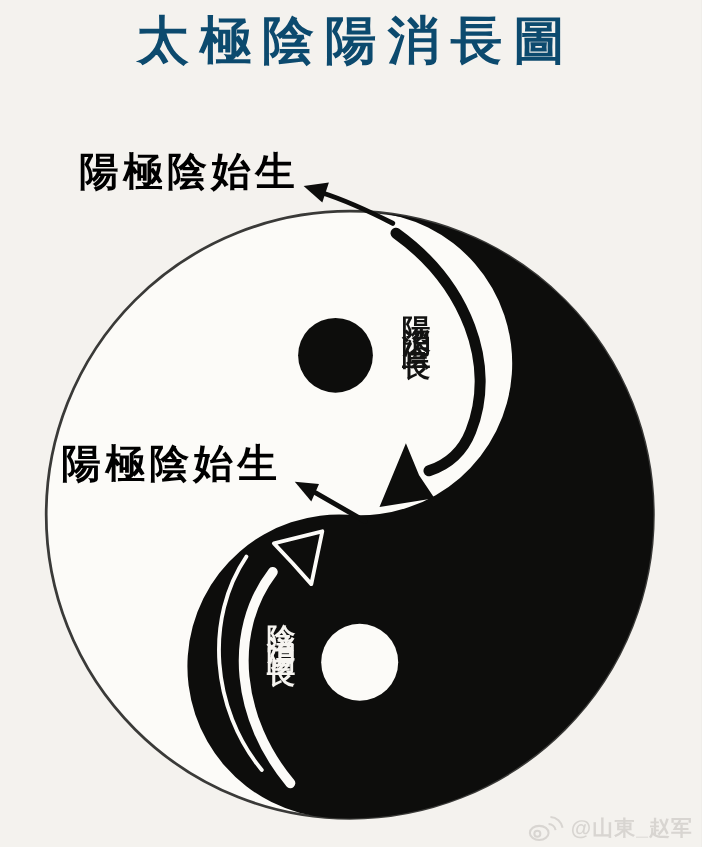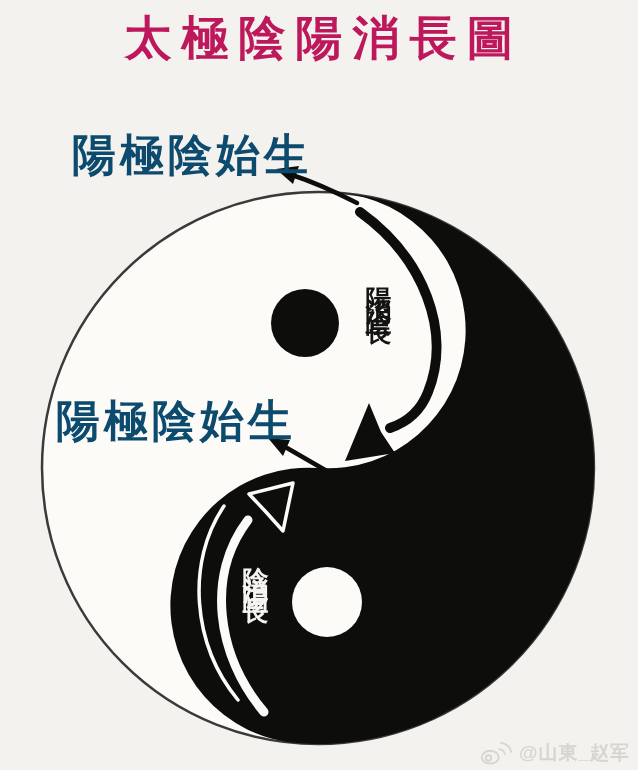--- a/index.html
+++ b/index.html
@@ -4,26 +4,26 @@
 <style>
   html,body { margin:0; padding:0; background:#e8e6e2; }
   .stage {
     position:relative; width:638px; height:770px;
     background:#f4f2ee; overflow:hidden;
     font-family:"Liberation Serif", serif;
   }
   .title {
     position:absolute; top:8px; left:0; width:100%; margin:0;
     text-align:center; font-size:47px; font-weight:700;
-    letter-spacing:10px; text-indent:10px; color:#be185d;
+    letter-spacing:10px; text-indent:10px; color:#0c4a6e;
     line-height:60px; white-space:nowrap;
   }
   .label {
-    position:absolute; font-size:44px; font-weight:700;
-    color:#0c4a6e; letter-spacing:4px; line-height:40px; white-space:nowrap;
+    position:absolute; font-size:36px; font-weight:700;
+    color:#000000; letter-spacing:4px; line-height:40px; white-space:nowrap;
   }
   .label-top    { left:72px; top:136px; }
   .label-center { left:56px; top:402px; }
   .vtext {
     position:absolute; writing-mode:vertical-rl; text-orientation:upright;
     font-size:26px; font-weight:700; letter-spacing:11px; line-height:32px;
   }
   .vtext-yang { left:362px; top:267px; color:#131312; }
   .vtext-yin  { left:239px; top:546px; color:#f6f4f0; }
   .taiji-svg { position:absolute; left:0; top:0; }

